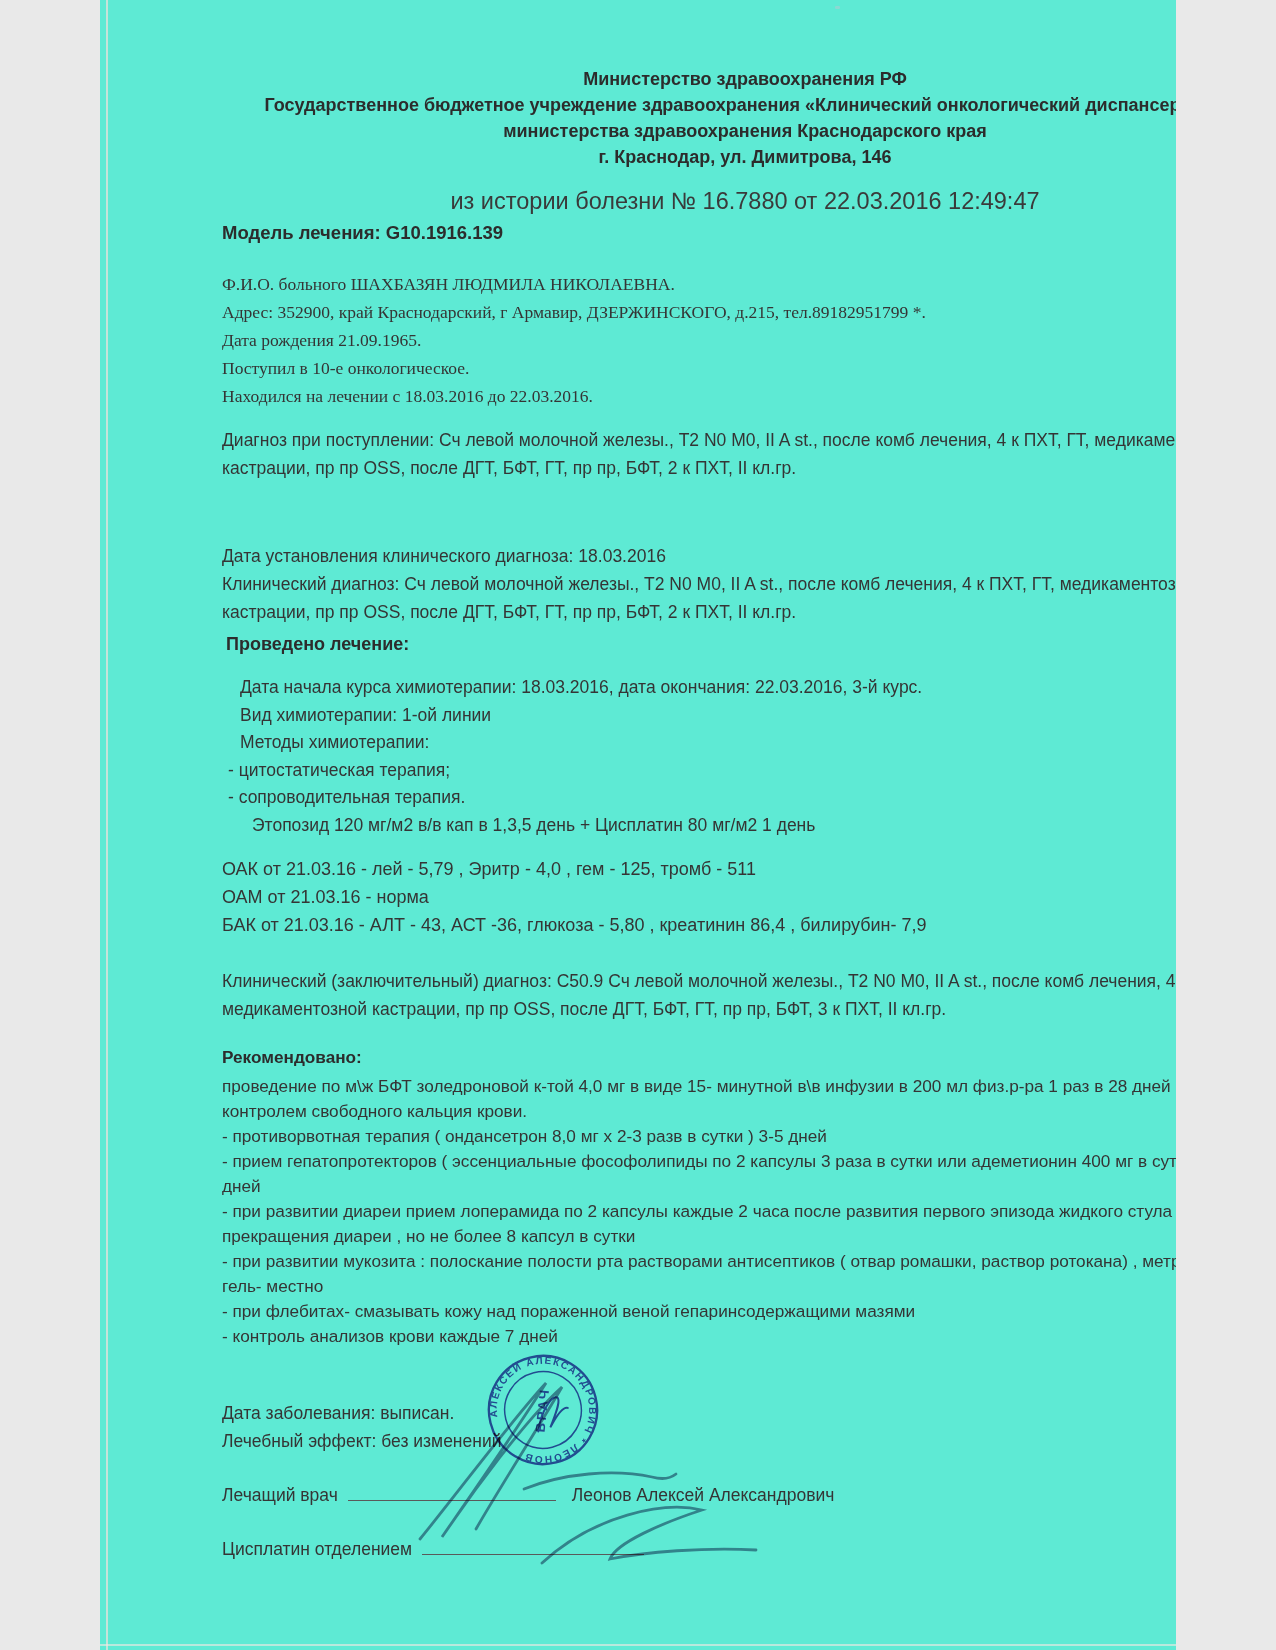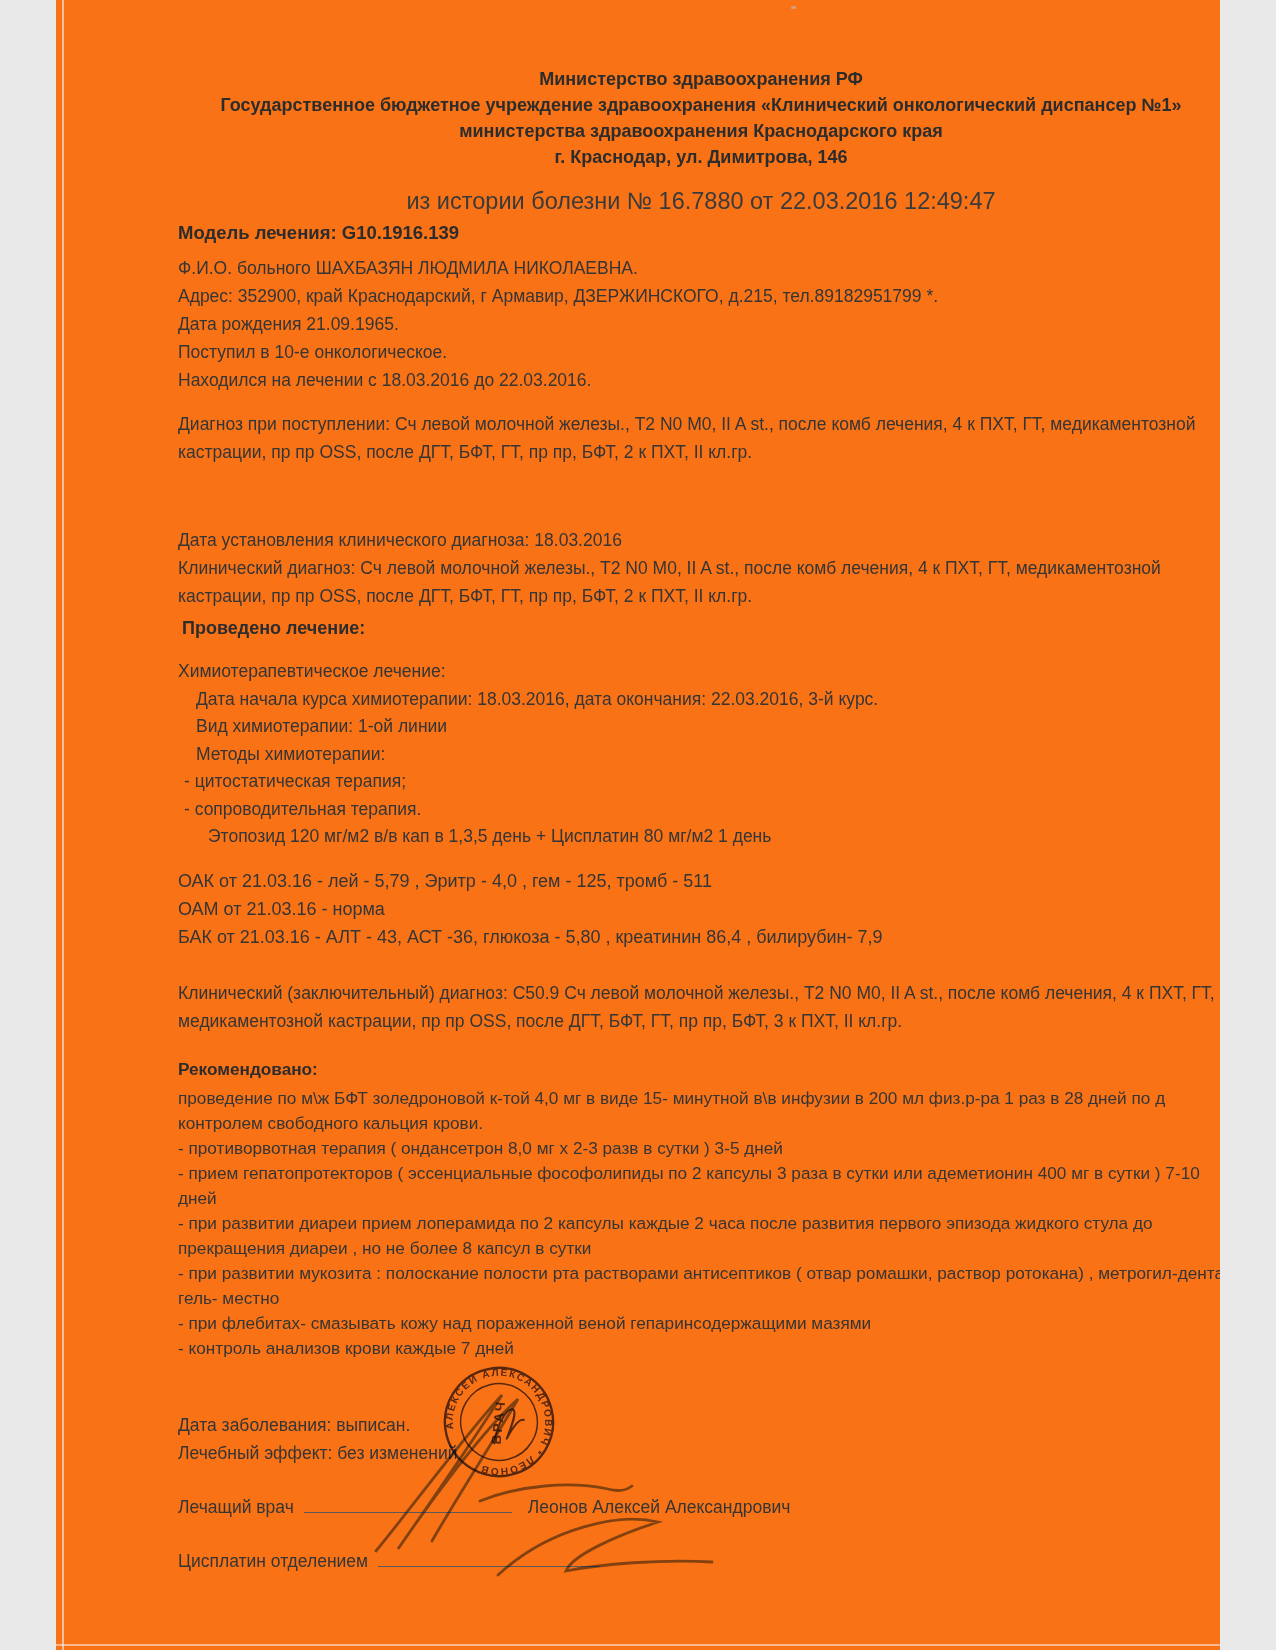--- a/index.html
+++ b/index.html
@@ -1,35 +1,35 @@
 <!DOCTYPE html>
 <html lang="ru"><head>
 <meta charset="utf-8">
 <style>
   html,body{margin:0;padding:0;background:#e9e9e9;}
   .page{
     position:relative;
-    width:1164px;height:1650px;
+    width:1076px;height:1650px;
     margin:0 auto;
-    background:#f97316;
+    background:#5eead4;
     overflow:hidden;
     font-family:"Liberation Sans", sans-serif;
     color:#353535;
     box-sizing:border-box;
   }
   .scan-edge-left{position:absolute;left:6px;top:0;bottom:0;width:2px;background:#f2dfdb;opacity:.7;}
   .scan-edge-bottom{position:absolute;left:0;right:0;bottom:4px;height:2px;background:#f6e7e3;opacity:.6;}
   .content{position:absolute;left:122px;top:66px;width:1046px;}
   .hdr{ text-align:center;font-weight:bold;font-size:18px;line-height:26px;color:#2c2c2c;}
   .hdr p{margin:0;}
   .title-block{text-align:center;margin-top:16px;font-size:23.5px;line-height:31px;color:#3a3a3a;}
   .title-block p{margin:0;font-weight:400;}
   .model{font-weight:bold;font-size:18.5px;line-height:27px;margin:2px 0 0 0;color:#2c2c2c;}
   .para{margin:0;font-size:17.5px;line-height:28px;}
-  .patient{margin-top:8px;}
+  .patient{margin-top:24px;font-family:Liberation Serif, serif;}
   .patient p{margin:0;font-size:17.5px;line-height:28px;}
   .dx-adm{margin-top:16px;}
   .dx-date{margin-top:60px;}
   .heading{font-weight:bold;font-size:18px;line-height:28px;margin:4px;color:#2c2c2c;}
   .chemo{margin-top:16px;}
   .chemo p{margin:0;font-size:17.5px;line-height:27.5px;}
   .indent1{padding-left:18px;}
   .indent2{padding-left:6px;}
   .indent3{padding-left:30px;}
   .labs{margin-top:16px;}
@@ -87,21 +87,20 @@
       <p>Находился на лечении с 18.03.2016 до 22.03.2016.</p>
     </div>
 
     <p class="para dx-adm">Диагноз при поступлении: Сч левой молочной железы., T2 N0 M0, II A st., после комб лечения, 4 к ПХТ, ГТ, медикаментозной кастрации, пр пр  OSS, после ДГТ, БФТ, ГТ, пр пр, БФТ, 2 к ПХТ, II кл.гр.</p>
 
     <p class="para dx-date">Дата установления клинического диагноза: 18.03.2016</p>
     <p class="para">Клинический диагноз: Сч левой молочной железы., T2 N0 M0, II A st., после комб лечения, 4 к ПХТ, ГТ, медикаментозной кастрации, пр пр  OSS, после ДГТ, БФТ, ГТ, пр пр, БФТ, 2 к ПХТ, II кл.гр.</p>
     <p class="heading">Проведено лечение:</p>
 
     <div class="chemo">
-      <p>Химиотерапевтическое лечение:</p>
       <p class="indent1">Дата начала курса химиотерапии: 18.03.2016, дата окончания: 22.03.2016, 3-й курс.</p>
       <p class="indent1">Вид химиотерапии: 1-ой линии</p>
       <p class="indent1">Методы химиотерапии:</p>
       <p class="indent2">- цитостатическая терапия;</p>
       <p class="indent2">- сопроводительная терапия.</p>
       <p class="indent3">Этопозид 120 мг/м2 в/в кап в 1,3,5  день + Цисплатин 80 мг/м2 1 день</p>
     </div>
 
     <div class="labs">
       <p>ОАК от 21.03.16 - лей - 5,79 , Эритр - 4,0 , гем - 125, тромб - 511</p>

